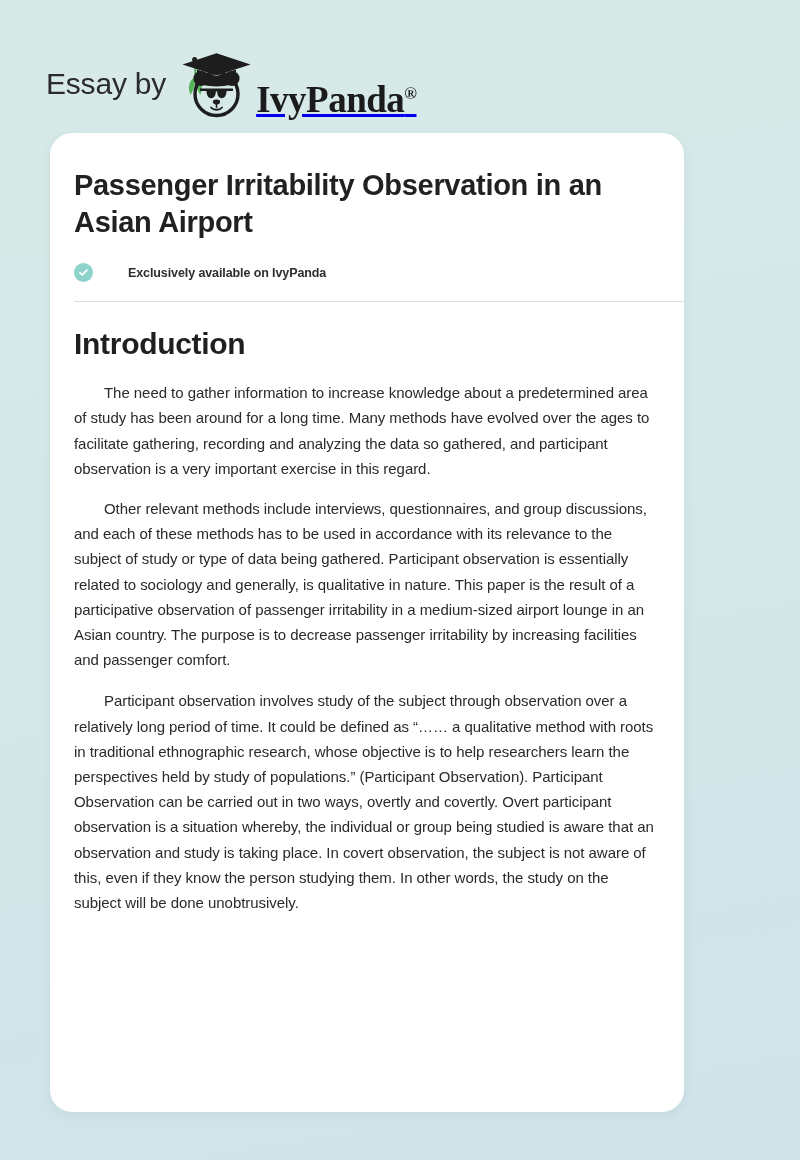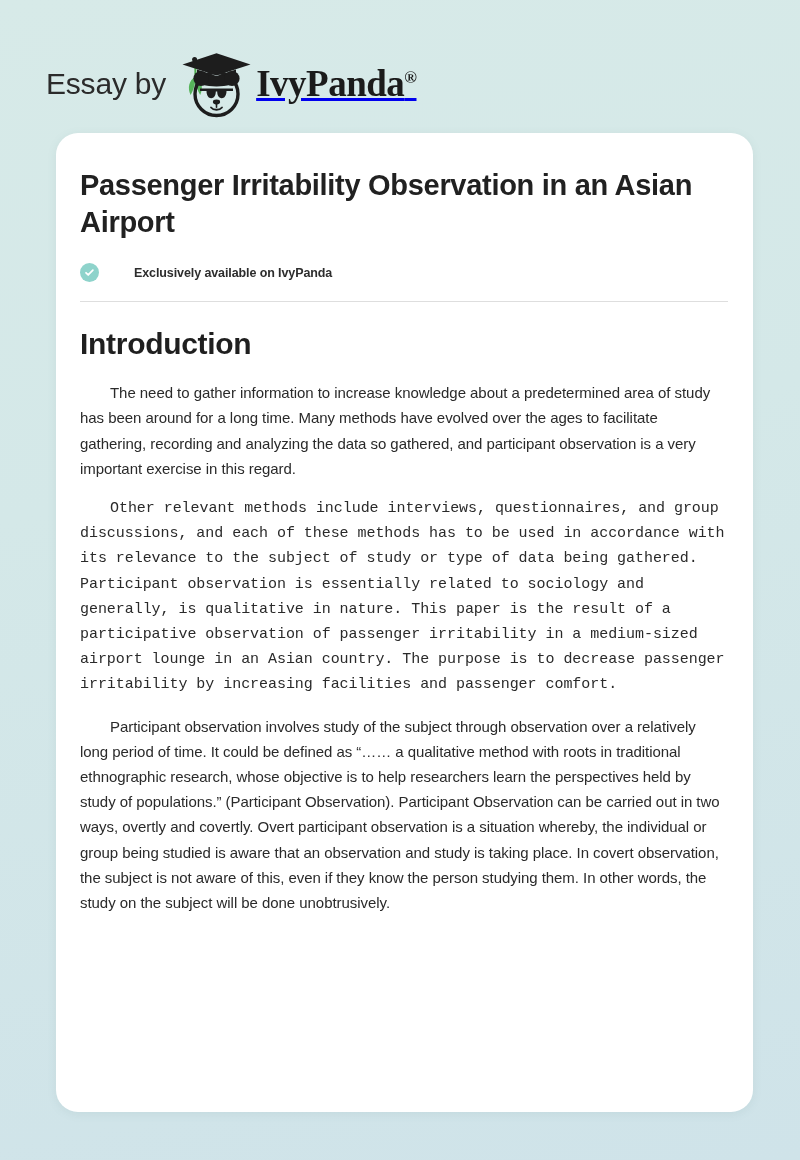--- a/index.html
+++ b/index.html
@@ -31,21 +31,21 @@
   .brand-essay-by {
     font-size: 30px;
     font-weight: 400;
     color: #2b2b2b;
     letter-spacing: -0.2px;
     line-height: 1;
     font-family: "Liberation Sans", sans-serif;
   }
   .brand-logo-group {
     display: flex;
-    align-items: center;
+    align-items: flex-end;
     margin-left: 14px;
   }
   .panda-mark {
     width: 74px;
     height: 68px;
     display: block;
     flex: 0 0 auto;
   }
   .brand-wordmark {
     font-family: "Liberation Serif", serif;
@@ -61,23 +61,23 @@
     font-family: "Liberation Serif", serif;
     font-size: 17px;
     font-weight: 700;
     vertical-align: super;
     line-height: 1;
   }
 
   
   .paper-card {
     position: absolute;
-    left: 56px;
+    left: 50px;
     top: 133px;
-    width: 697px;
+    width: 634px;
     height: 979px;
     background: #ffffff;
     border-radius: 22px;
     box-shadow: 0 2px 10px rgba(90, 130, 130, 0.10);
     box-sizing: border-box;
     overflow: hidden;
   }
   .card-inner {
     padding: 30px 26px 0 24px;
     box-sizing: border-box;
@@ -137,21 +137,21 @@
 
   .body-para {
     font-size: 15px;
     line-height: 25.2px;
     color: #2a2a2a;
     margin: 16px 0 0 0;
     text-indent: 30px;
     max-width: 646px;
     letter-spacing: -0.05px;
   }
-  .body-para.tight { margin-top: 15px; font-family: Liberation Mono, monospace; }
+  .body-para.tight { margin-top: 15px; }
   .section-heading + .body-para { margin-top: 18px; }
 </style>
 </head>
 <body>
 
 <header class="brand-bar">
   <span class="brand-essay-by">Essay by</span>
 
   <a class="brand-logo-group" href="#">
     <span class="panda-logo-wrap">

